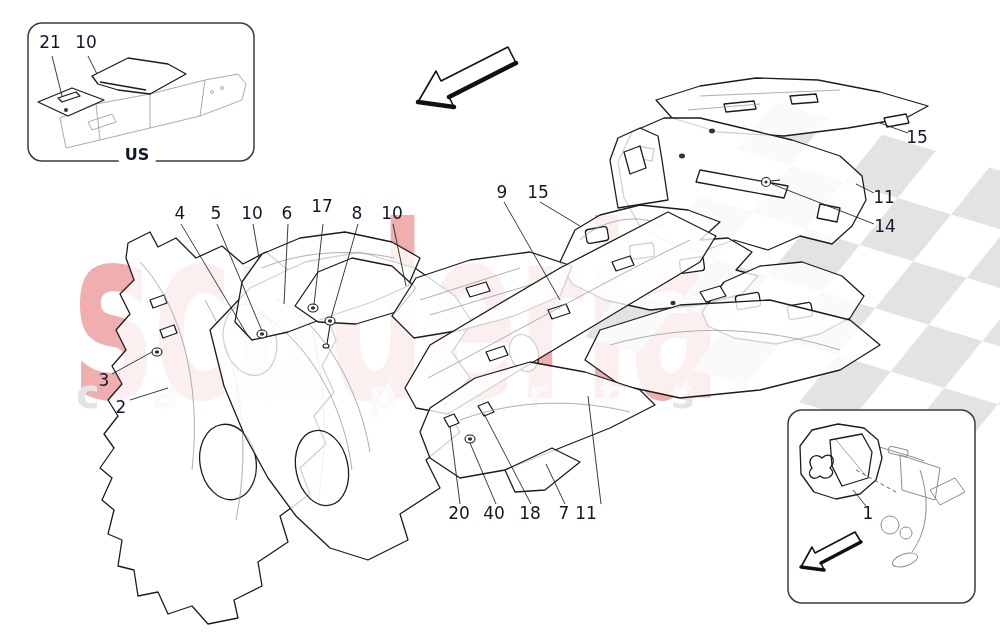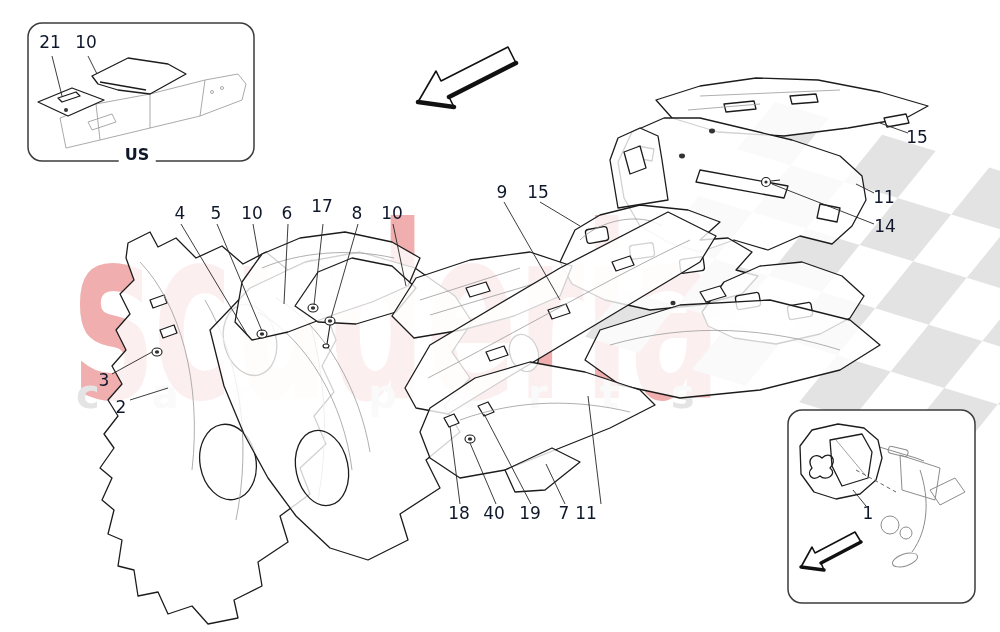--- a/index.html
+++ b/index.html
@@ -189,23 +189,23 @@
 <div class="callout" style="left:322px;top:206px">17</div>
 <div class="callout" style="left:357px;top:213px">8</div>
 <div class="callout" style="left:392px;top:213px">10</div>
 
 <div class="callout" style="left:502px;top:192px">9</div>
 <div class="callout" style="left:538px;top:192px">15</div>
 
 <div class="callout" style="left:104px;top:380px">3</div>
 <div class="callout" style="left:121px;top:407px">2</div>
 
-<div class="callout" style="left:459px;top:513px">18</div>
+<div class="callout" style="left:459px;top:513px">20</div>
 <div class="callout" style="left:494px;top:513px">40</div>
-<div class="callout" style="left:530px;top:513px">19</div>
+<div class="callout" style="left:530px;top:513px">18</div>
 <div class="callout" style="left:564px;top:513px">7</div>
 <div class="callout" style="left:586px;top:513px">11</div>
 
 <div class="callout" style="left:917px;top:137px">15</div>
 <div class="callout" style="left:884px;top:197px">11</div>
 <div class="callout" style="left:885px;top:226px">14</div>
 
 <div class="callout" style="left:868px;top:513px">1</div>
 </div>
 

